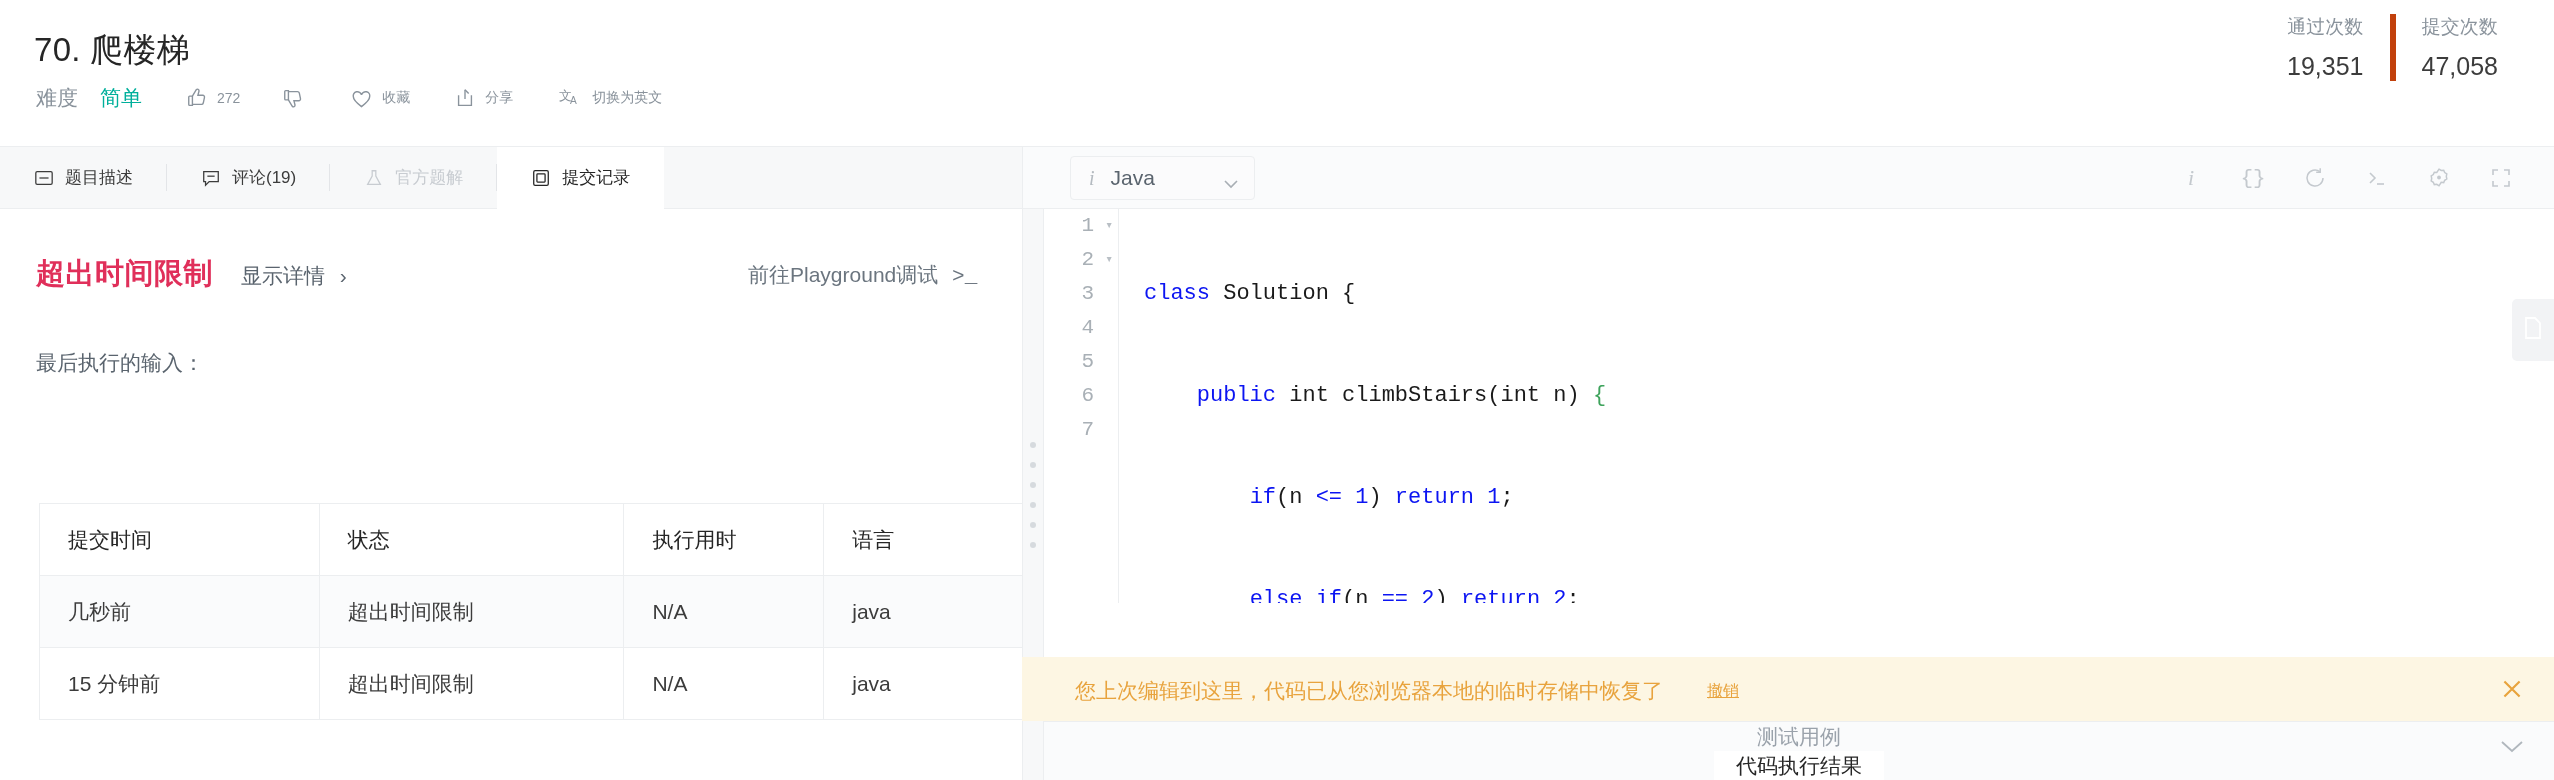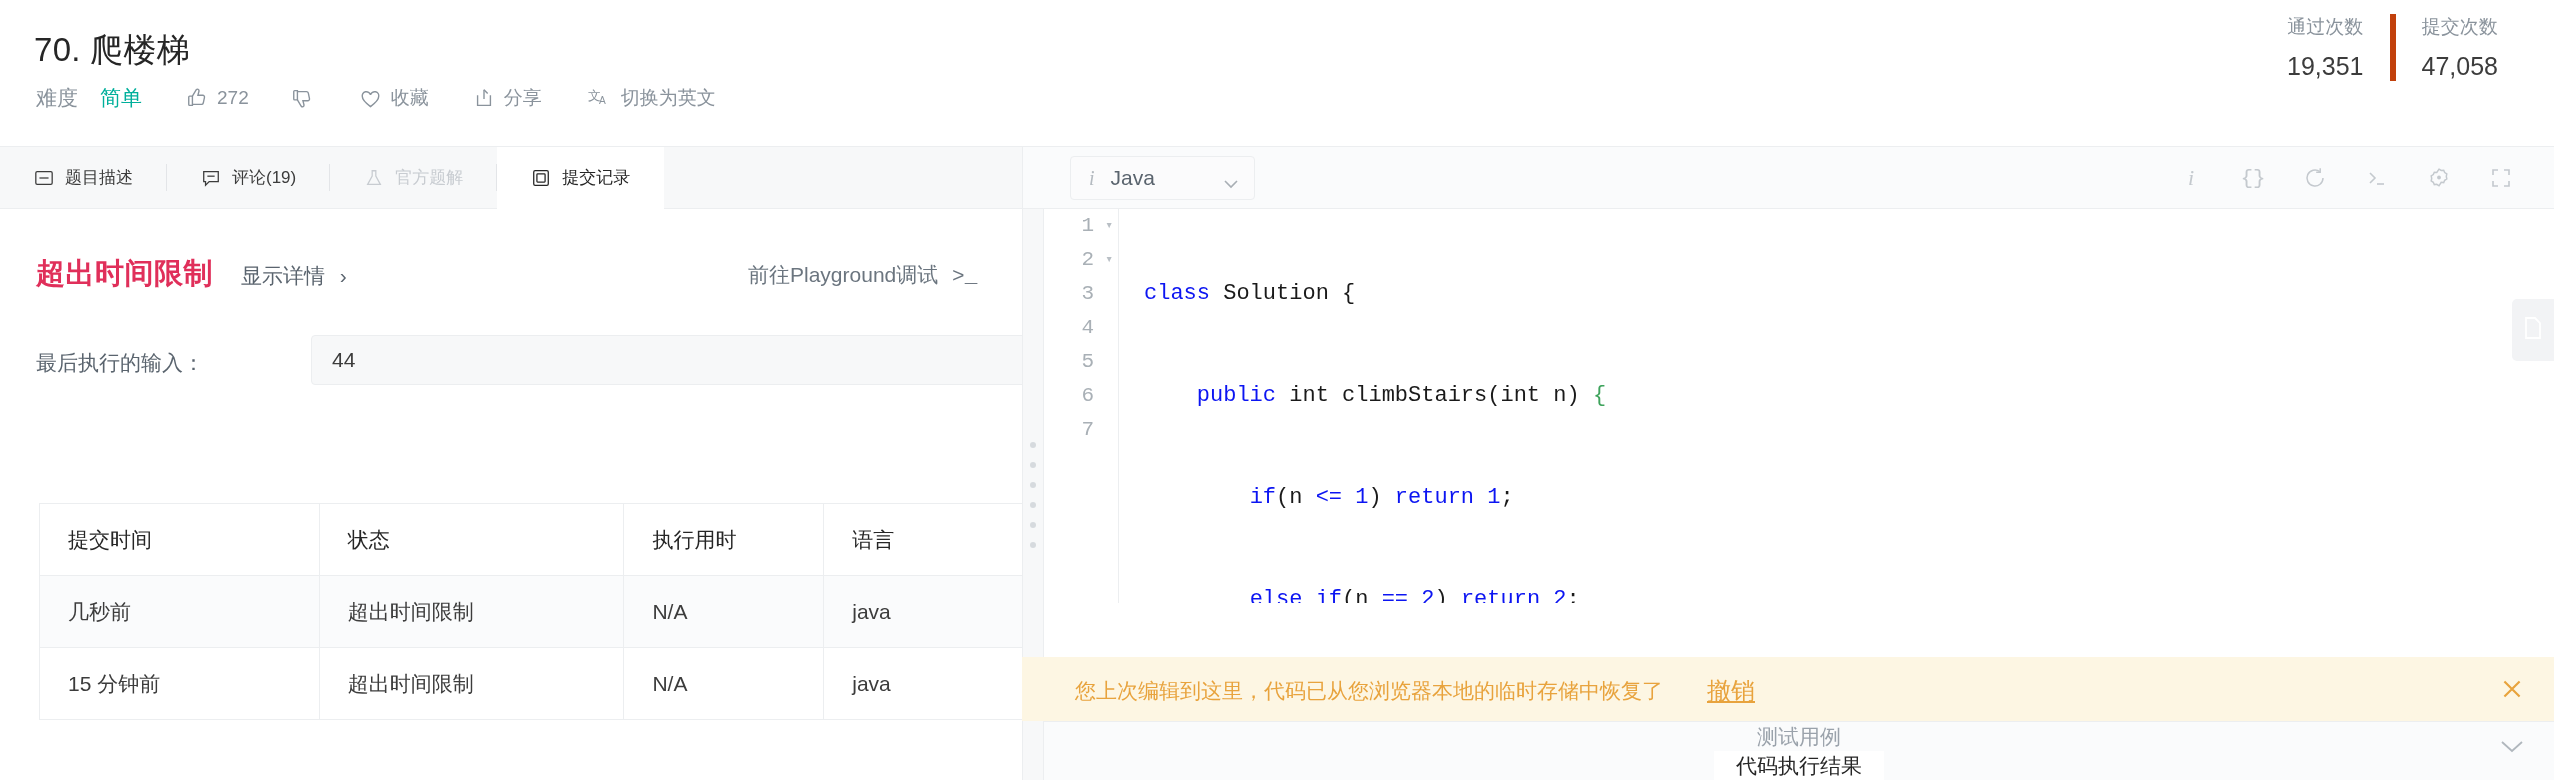--- a/index.html
+++ b/index.html
@@ -27,21 +27,21 @@
     display: flex; align-items: center; gap: 0px;
     font-size: 21px; color: #7d8792;
   }
   .meta-item { display: flex; align-items: center; gap: 9px; white-space: nowrap; }
   .meta-label { color: #8a939c; font-size: 21px; }
   .meta-diff { color: #00af9b; font-size: 21px; margin-left: 22px; }
   .meta-gap-1 { width: 44px; }
   .meta-gap-2 { width: 42px; }
   .meta-gap-3 { width: 46px; }
   .meta-gap-4 { width: 44px; }
-  .meta-count { color: #8a939c; font-size: 19px; }
+  .meta-count { color: #8a939c; font-size: 14px; }
   .ico { display: inline-block; vertical-align: middle; }
   .ico svg { display: block; }
 
   .stats {
     position: absolute; right: 30px; top: 14px;
     display: flex; align-items: stretch;
   }
   .stat { display: flex; flex-direction: column; align-items: center; padding: 0 26px; }
   .stat + .stat { border-left: 6px solid #c2410c; }
   .stat-label { font-size: 19px; color: #8a939c; margin-bottom: 12px; white-space: nowrap; }
@@ -165,21 +165,21 @@
     background: #f2f3f5; border-radius: 5px 0 0 5px;
     display: flex; align-items: center; justify-content: center; cursor: pointer;
   }
 
   
   .notice {
     position: absolute; left: 1044px; top: 657px; width: 1510px; height: 68px;
     background: #fdf6e3; display: flex; align-items: center;
   }
   .notice-text { margin-left: 31px; font-size: 21px; color: #e8a33d; white-space: nowrap; }
-  .notice-undo { margin-left: 44px; font-size: 24px; color: #e8a33d; text-decoration: underline; cursor: pointer; }
+  .notice-undo { margin-left: 44px; font-size: 16px; color: #e8a33d; text-decoration: underline; cursor: pointer; }
   .notice-close { position: absolute; right: 28px; top: 18px; width: 28px; height: 28px;
                   display:flex; align-items:center; justify-content:center; color: #e8a33d; cursor: pointer; }
 
   
   .bottom-bar {
     position: absolute; left: 1044px; top: 721px; width: 1510px; height: 59px;
     background: #fafbfc; border-top: 1px solid #eceef0;
     display: flex; align-items: center; flex-direction: column;
   }
   .btab { padding: 0 22px; height: 59px; display:flex; align-items:center;
@@ -368,21 +368,20 @@
     </div>
 
     <div class="playground">
       <span>前往Playground调试</span>
       <span class="term">&gt;_</span>
     </div>
 
     <div class="input-row">
       <span class="input-label">最后执行的输入：</span>
     </div>
-    <div class="input-box">44</div>
 
     <table class="sub-table">
       <thead>
         <tr>
           <th class="col-time">提交时间</th>
           <th class="col-status">状态</th>
           <th class="col-dur">执行用时</th>
           <th class="col-lang">语言</th>
         </tr>
       </thead>

